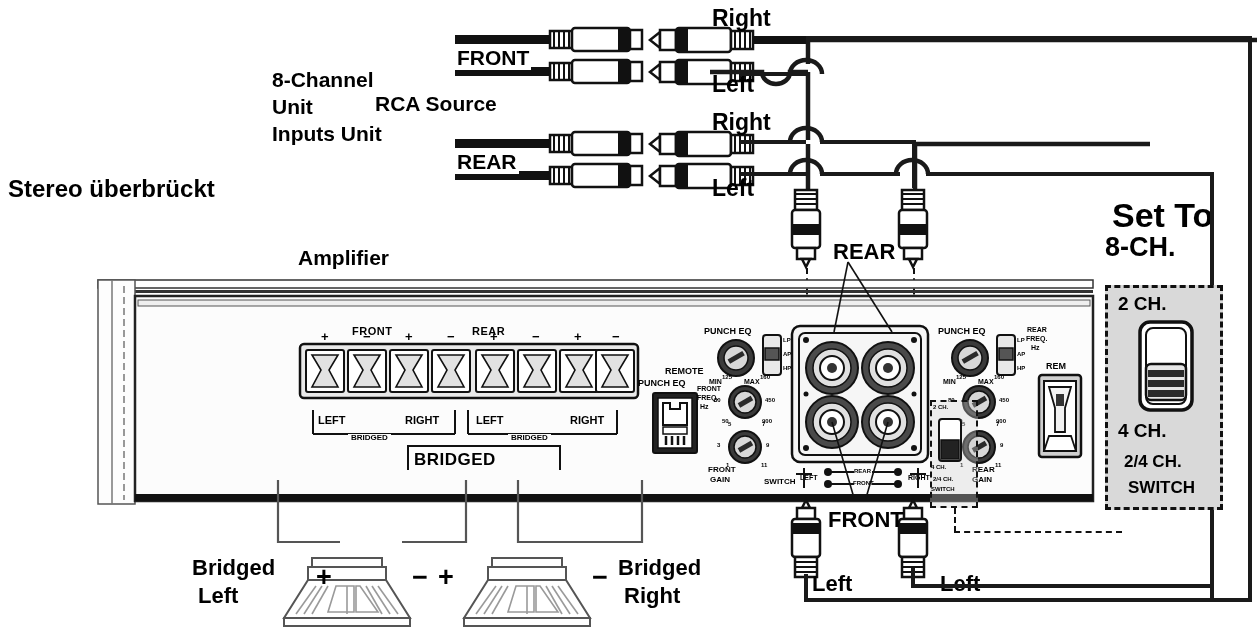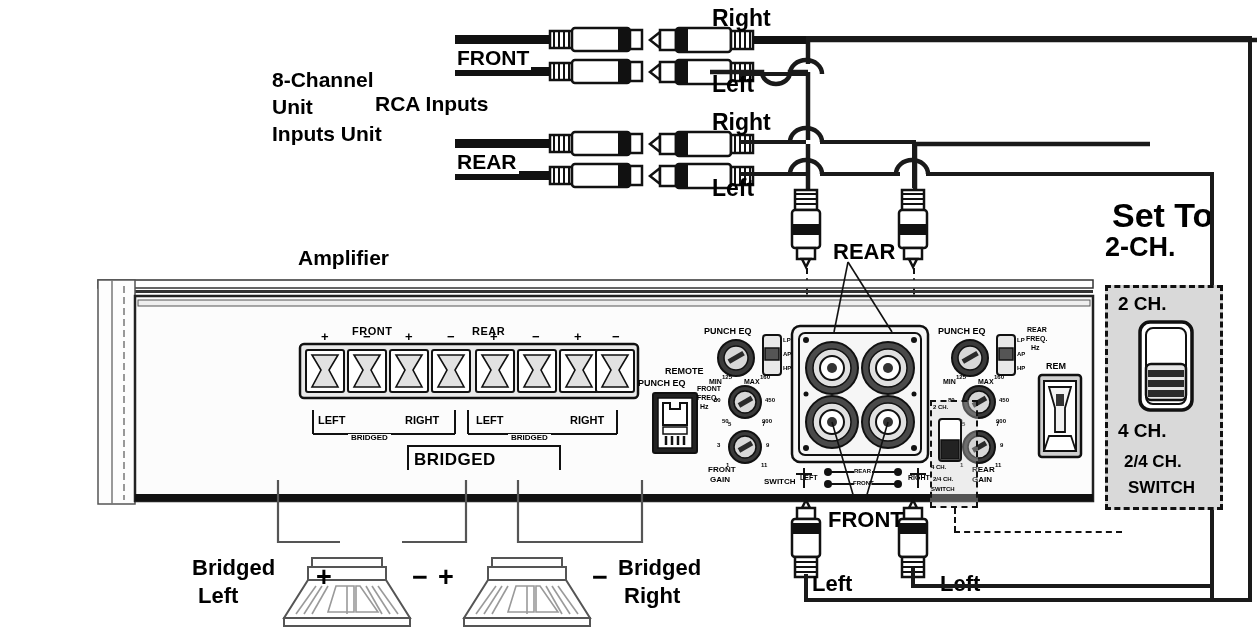--- a/index.html
+++ b/index.html
@@ -36,27 +36,28 @@
 </style>
 </head>
 <body>
 
 <div id="stage">
 
   <div class="abs lbl" style="left:272px; top:68px; font-size:21px;">8-Channel</div>
   <div class="abs lbl" style="left:272px; top:95px; font-size:21px;">Unit</div>
   <div class="abs lbl" style="left:272px; top:122px; font-size:21px;">Inputs Unit</div>
 
-
-  <div class="abs lbl" style="left:375px; top:92px; font-size:21px;">RCA Inputs</div>
+  <div class="abs lbl" style="left:8px; top:176px; font-size:24px;">Stereo überbrückt</div>
+
+  <div class="abs lbl" style="left:375px; top:92px; font-size:21px;">RCA Source</div>
 
   <div class="abs lbl" style="left:298px; top:246px; font-size:21px;">Amplifier</div>
 
   <div class="abs lbl" style="left:1112px; top:196px; font-size:34px;">Set To</div>
-  <div class="abs lbl" style="left:1105px; top:232px; font-size:27px;">2-CH.</div>
+  <div class="abs lbl" style="left:1105px; top:232px; font-size:27px;">8-CH.</div>
 
   <svg class="abs" style="left:455px; top:26px;" width="220" height="28">
     <rect x="0" y="9" width="95" height="9" fill="#111"></rect>
     <g stroke="#111" stroke-width="2.5" fill="#fff">
       <rect x="95" y="5" width="22" height="17"></rect>
       <rect x="117" y="2" width="58" height="23" rx="3"></rect>
       <rect x="175" y="4" width="12" height="19"></rect>
     </g>
     <g stroke="#111" stroke-width="2">
       <line x1="99" y1="6" x2="99" y2="21"></line>

